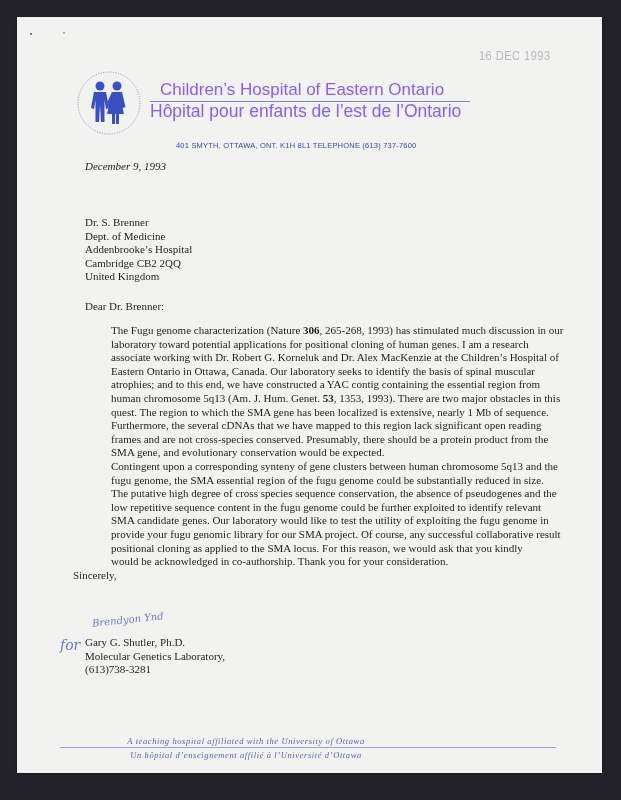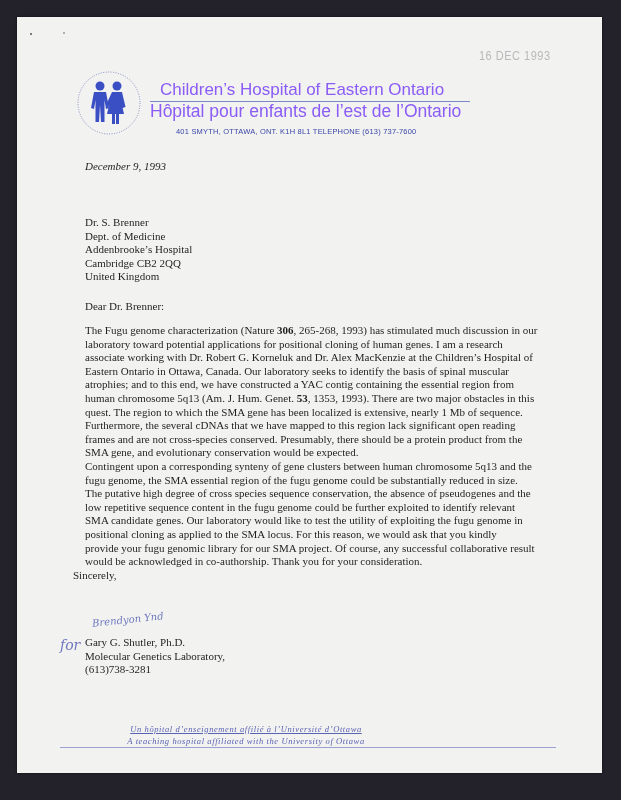--- a/index.html
+++ b/index.html
@@ -25,52 +25,52 @@
     .logo { position: absolute; left: 76px; top: 70px; width: 66px; height: 66px; }
     .hosp-en, .hosp-fr {
       position: absolute; left: 150px;
       font-family: "Liberation Sans", sans-serif;
       color: #8b5cf6; white-space: nowrap;
     }
     .hosp-en { top: 80px; font-size: 17px; left: 160px; }
     .hosp-fr { top: 101px; font-size: 17.5px; }
     .header-rule { position: absolute; left: 150px; top: 101px; width: 320px; height: 1px; background: #7f86c4; }
     .address {
-      position: absolute; left: 176px; top: 127px;
+      position: absolute; left: 176px; top: 141px;
       font-family: "Liberation Sans", sans-serif;
       font-size: 7.5px; color: #3b46a8; letter-spacing: 0.2px; white-space: nowrap;
     }
     .text { position: absolute; color: #1f1f1f; font-size: 11px; line-height: 13.6px; }
     .date { left: 85px; top: 160px; font-style: italic; }
     .recipient { left: 85px; top: 216px; }
     .recipient div, .closing div { white-space: nowrap; }
     .salutation { left: 85px; top: 300px; }
     .para { left: 85px; width: 480px; text-align: left; }
     .p1 { top: 324px; }
     .p2 { top: 460px; }
-    .para span.line { display: block; white-space: nowrap; }
+    .para span.line { display: block; white-space: nowrap; margin-left: 26px; }
     .closing { left: 73px; top: 569px; }
     .signature {
       position: absolute; left: 92px; top: 614px;
       font-family: "DejaVu Serif", serif; font-style: italic;
       font-size: 10px; color: #6f78bf; transform: rotate(-6deg);
     }
     .for-mark {
       position: absolute; left: 60px; top: 637px;
       font-family: "DejaVu Serif", serif; font-style: italic;
       font-size: 14px; color: #6f78bf;
     }
     .sig-block { left: 85px; top: 636px; }
     .footer-en, .footer-fr {
       position: absolute; left: 0; width: 492px; text-align: center;
       font-family: "Liberation Serif", serif; font-style: italic;
       font-size: 8.5px; color: #5a63b3; letter-spacing: 0.6px;
     }
     .footer-en { top: 736px; }
-    .footer-fr { top: 724px; text-decoration: underline; }
+    .footer-fr { top: 750px; }
     .footer-rule { position: absolute; left: 60px; top: 747px; width: 496px; height: 1px; background: #9aa0d2; }
   </style>
 </head>
 <body>
 
 <div class="paper"></div>
 <div class="speck" style="left:30px;top:33px"></div>
 <div class="speck" style="left:63px;top:32px;background:#999"></div>
 
 <div class="stamp">16 DEC 1993</div>
@@ -116,22 +116,22 @@
   <span class="line">frames and are not cross-species conserved.  Presumably, there should be a protein product from the</span>
   <span class="line">SMA gene, and evolutionary conservation would be expected.</span>
 </div>
 
 <div class="text para p2">
   <span class="line">Contingent upon a corresponding synteny of gene clusters between human chromosome 5q13 and the</span>
   <span class="line">fugu genome, the SMA essential region of the fugu genome could be substantially reduced in size.</span>
   <span class="line">The putative high degree of cross species sequence conservation, the absence of pseudogenes and the</span>
   <span class="line">low repetitive sequence content in the fugu genome could be further exploited to identify relevant</span>
   <span class="line">SMA candidate genes.  Our laboratory would like to test the utility of exploiting the fugu genome in</span>
+  <span class="line">provide your fugu genomic library for our SMA project.  Of course, any successful collaborative result</span>
   <span class="line">positional cloning as applied to the SMA locus.  For this reason, we would ask that you kindly</span>
-  <span class="line">provide your fugu genomic library for our SMA project.  Of course, any successful collaborative result</span>
   <span class="line">would be acknowledged in co-authorship.  Thank you for your consideration.</span>
 </div>
 
 <div class="text closing">Sincerely,</div>
 
 <div class="signature">Brendyon Ynd</div>
 <div class="for-mark">for</div>
 
 <div class="text sig-block">
   <div>Gary G. Shutler, Ph.D.</div>

